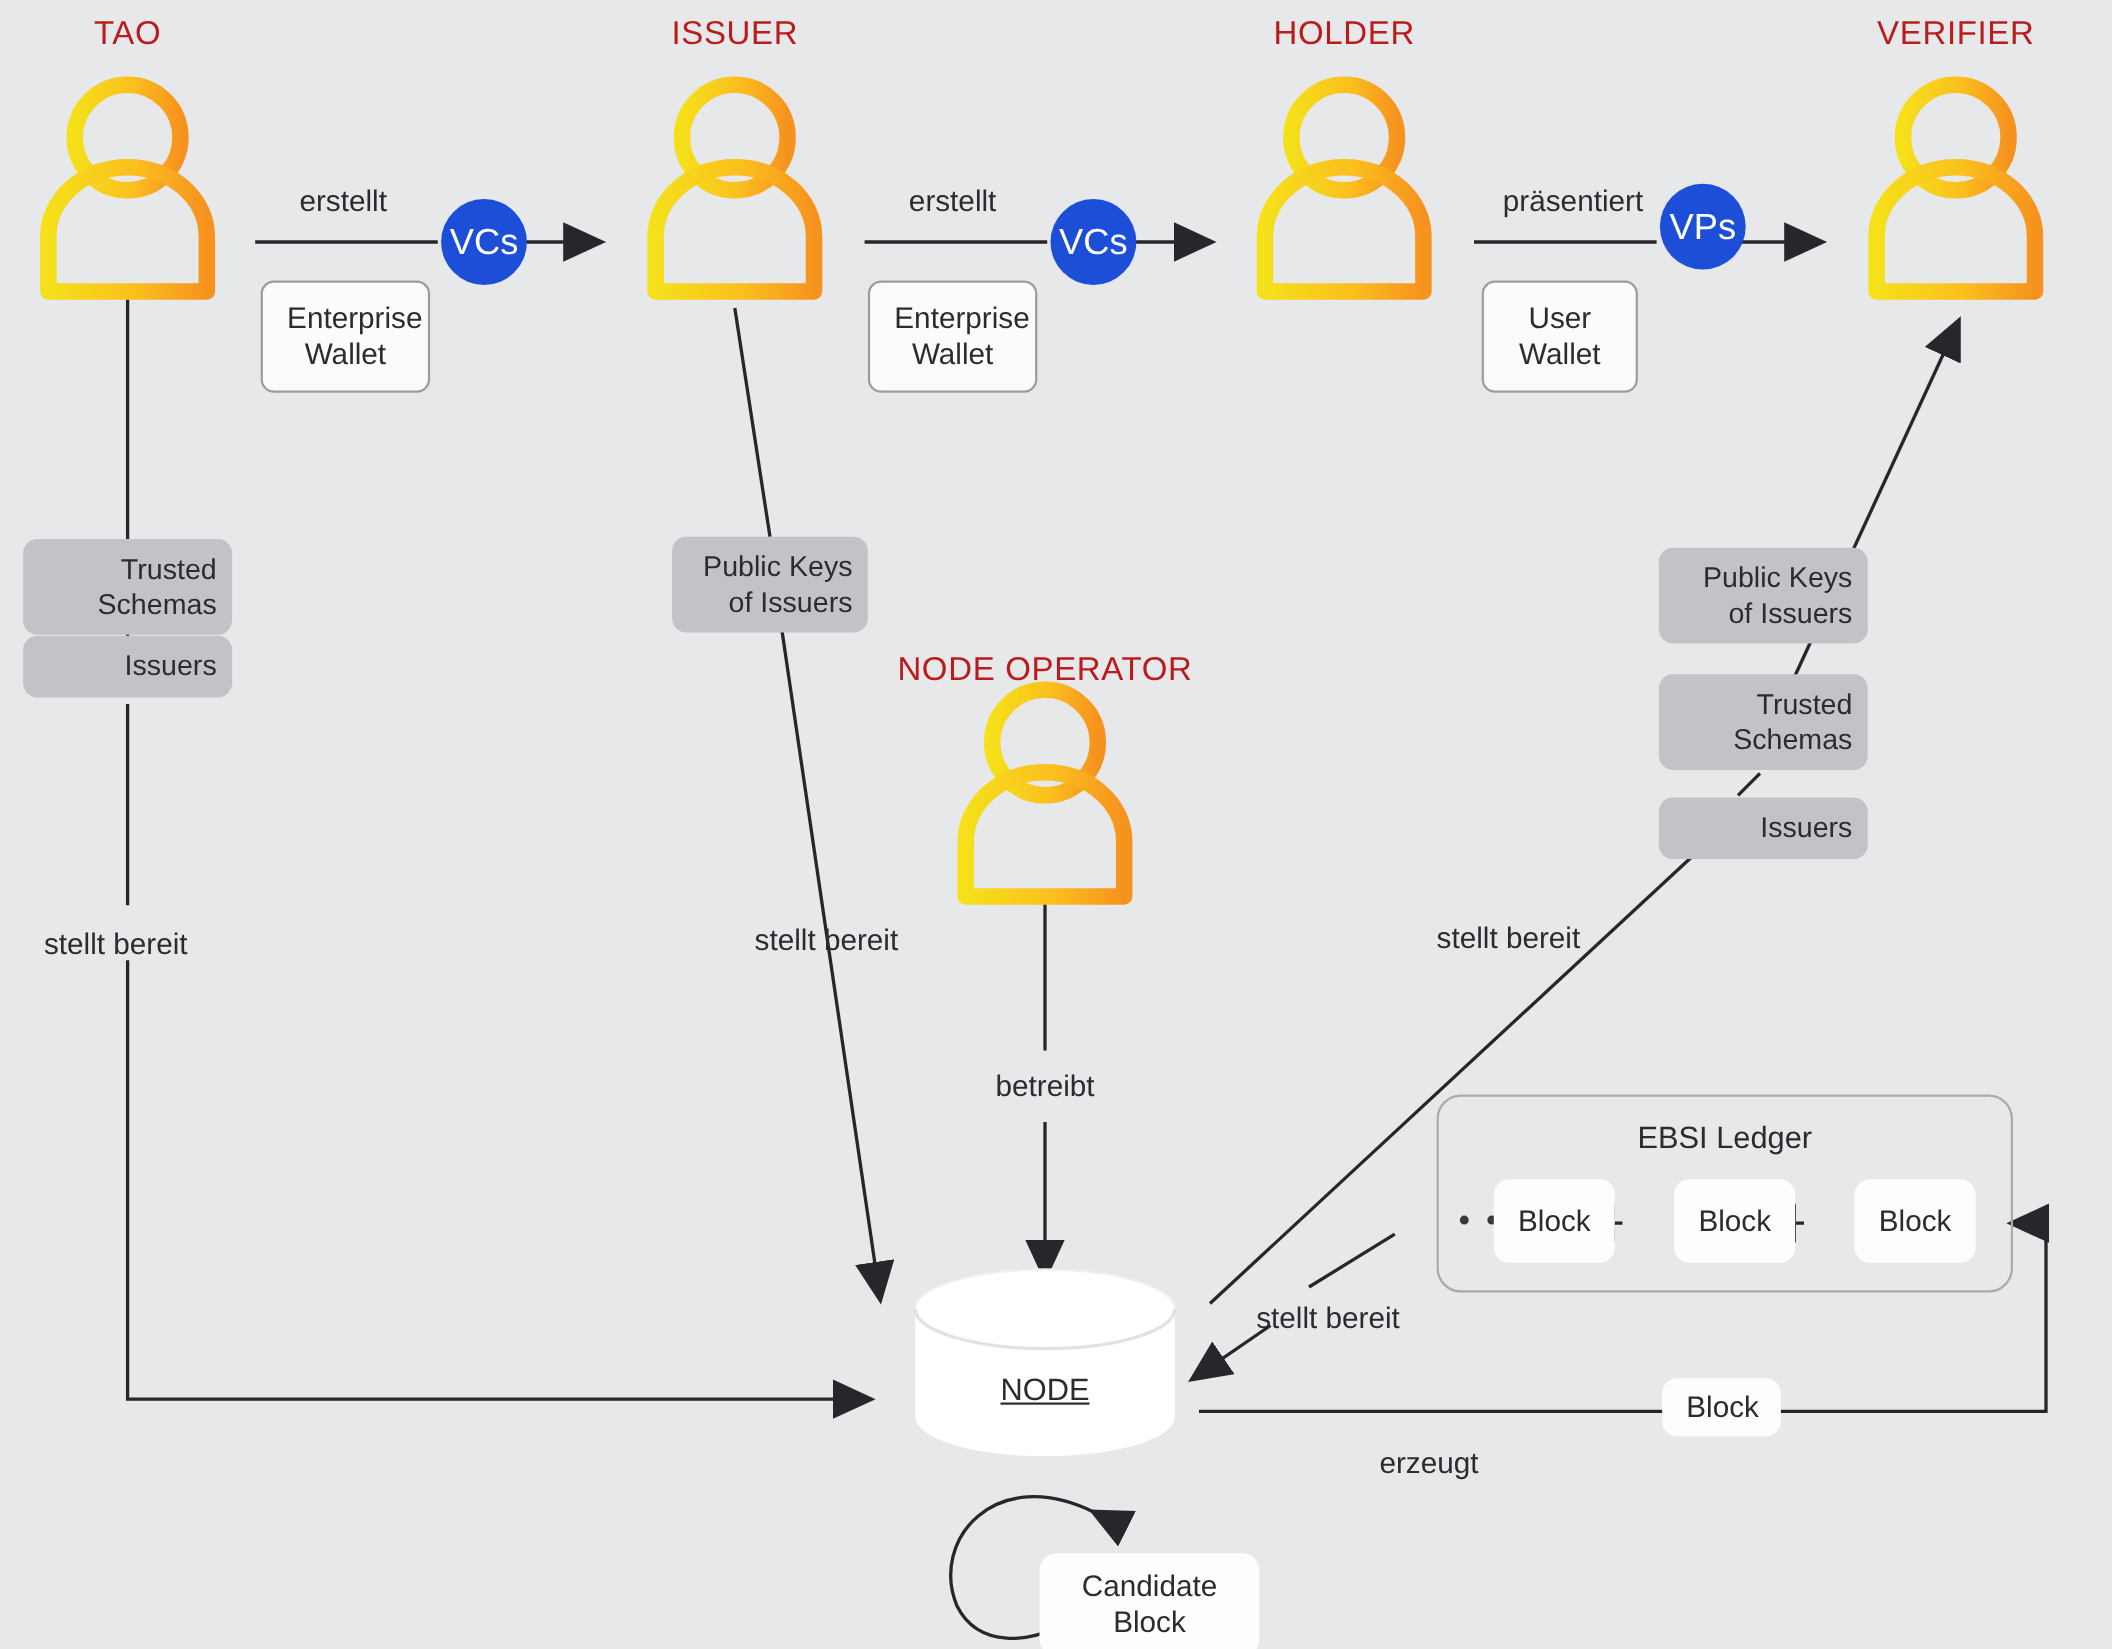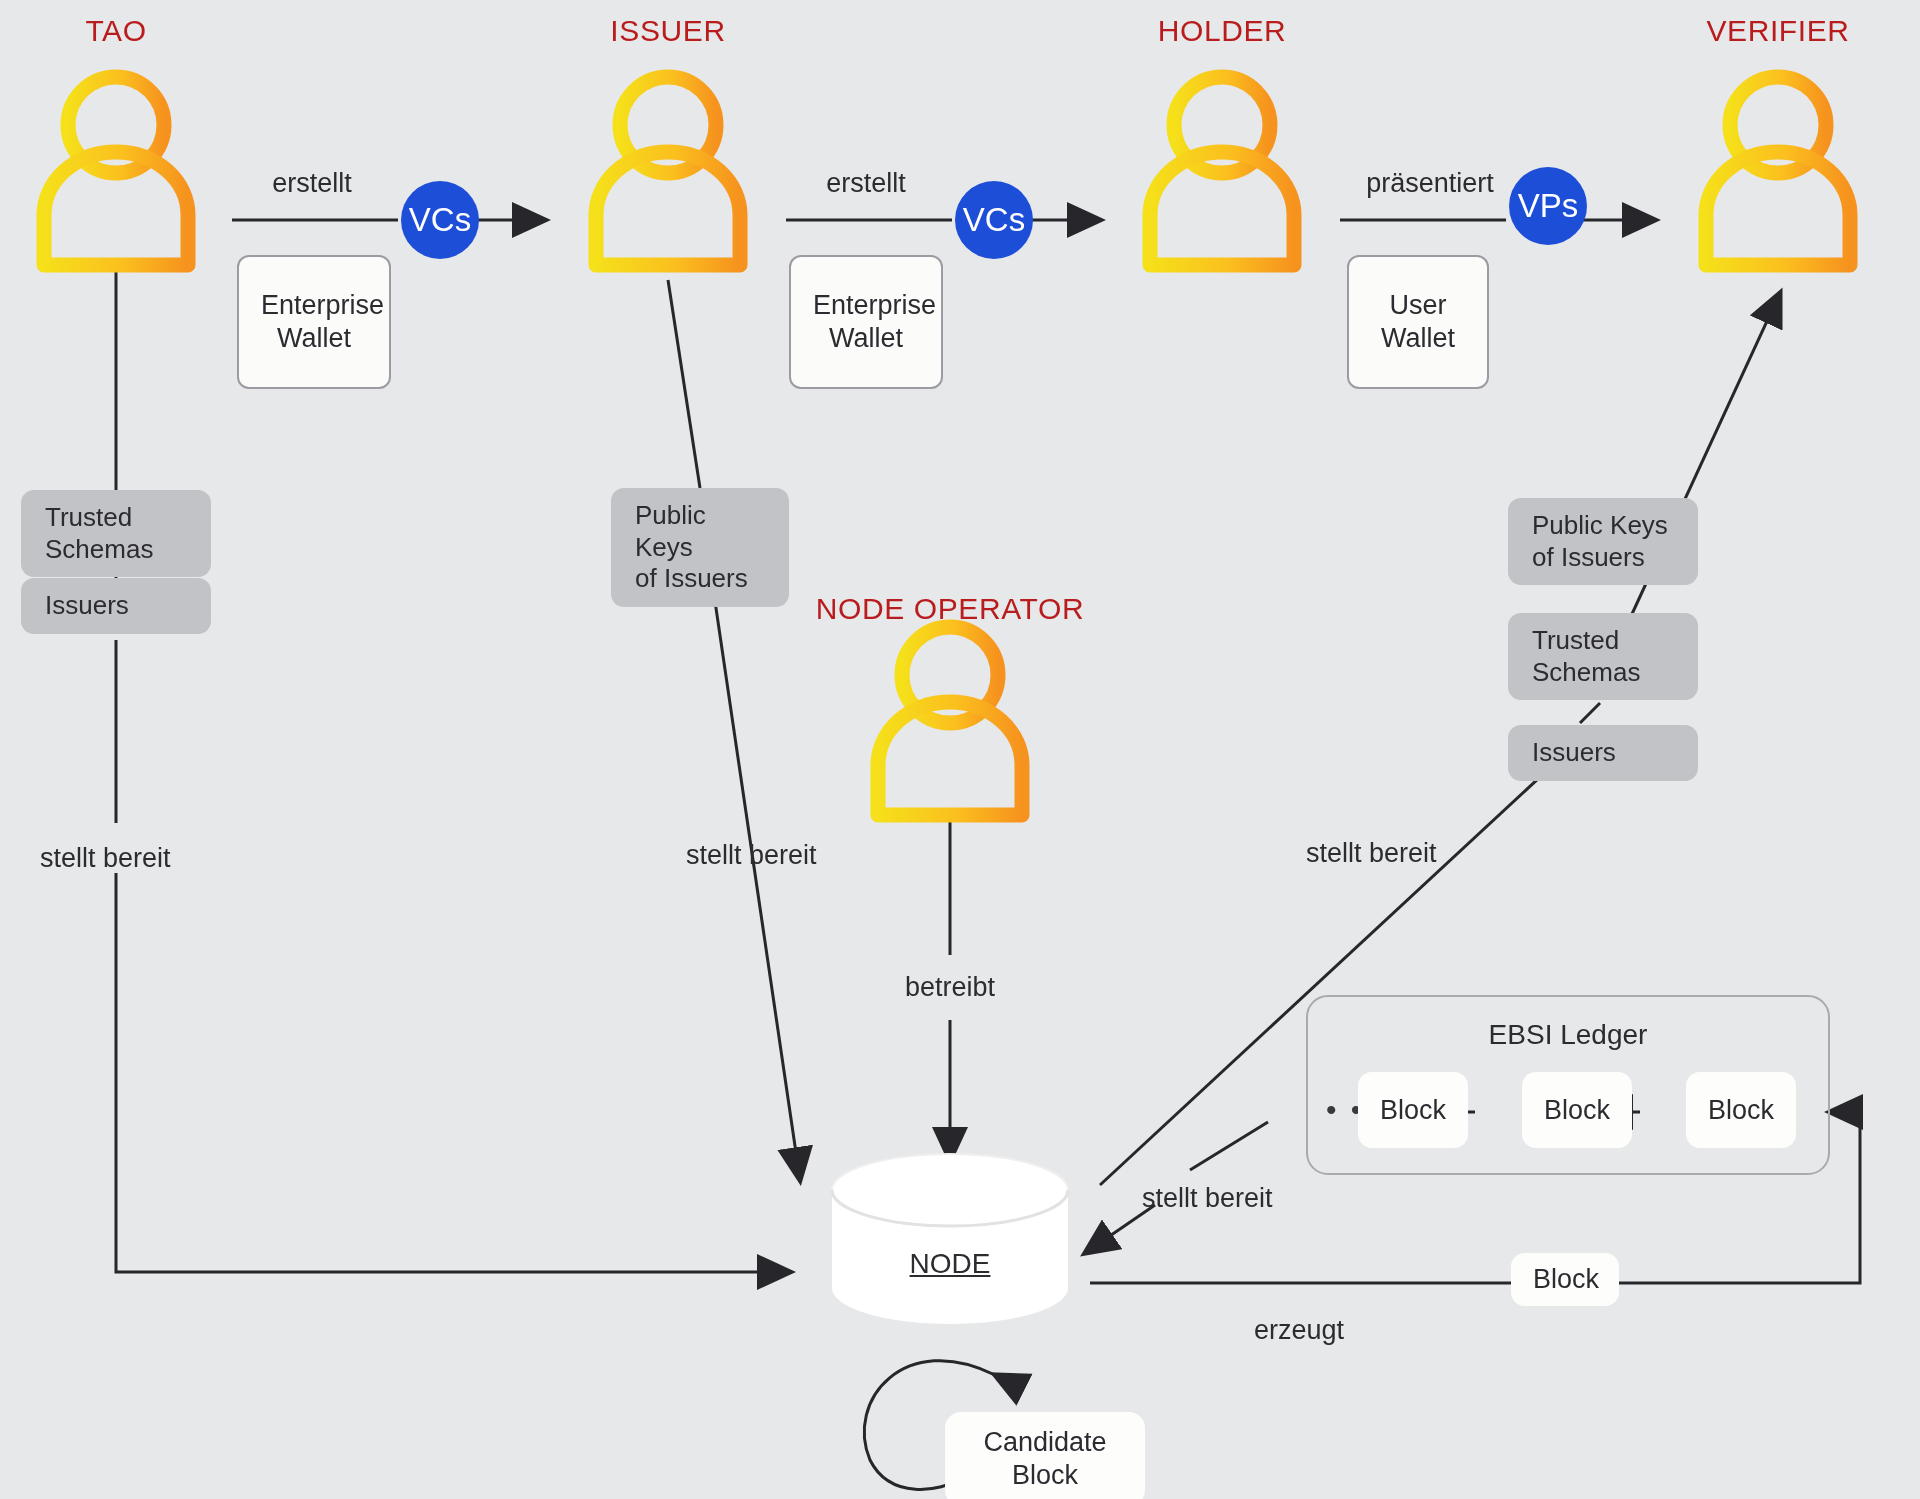--- a/index.html
+++ b/index.html
@@ -22,35 +22,35 @@
   .edge-label{
     position:absolute;font-size:27px;color:#2b2b30;white-space:nowrap;
     transform:translateX(-50%);
   }
   .edge-label.left-anchor{transform:none;}
 
   .wallet{
     position:absolute;transform:translateX(-50%);
     background:#fbfbfa;border:2px solid #9b9ba1;border-radius:12px;
     font-size:27px;line-height:1.22;color:#2b2b30;text-align:center;
-    padding:32px 22px;box-sizing:border-box;
+    padding:16px 22px;box-sizing:border-box;
   }
 
   .vc-chip{
     position:absolute;transform:translate(-50%,-50%);
     width:78px;height:78px;border-radius:50%;
     background:#1d4ed8;color:#fff;font-size:33px;
     display:flex;align-items:center;justify-content:center;
   }
 
   .reg-badge{
     position:absolute;transform:translateX(-50%);
     background:#c2c3c6;border-radius:13px;
-    font-size:26px;line-height:1.22;color:#2b2b30;text-align:left;
-    padding:12px 24px;box-sizing:border-box;white-space:pre-line;
+    font-size:26px;line-height:1.22;color:#2b2b30;text-align:right;
+    padding:12px 14px;box-sizing:border-box;white-space:pre-line;
   }
 
   .ledger-box{
     position:absolute;
     border:2px solid #a9aaae;border-radius:22px;
     background:transparent;box-sizing:border-box;
   }
   .ledger-title{
     position:absolute;top:22px;left:0;right:0;text-align:center;
     font-size:28px;color:#2b2b30;

